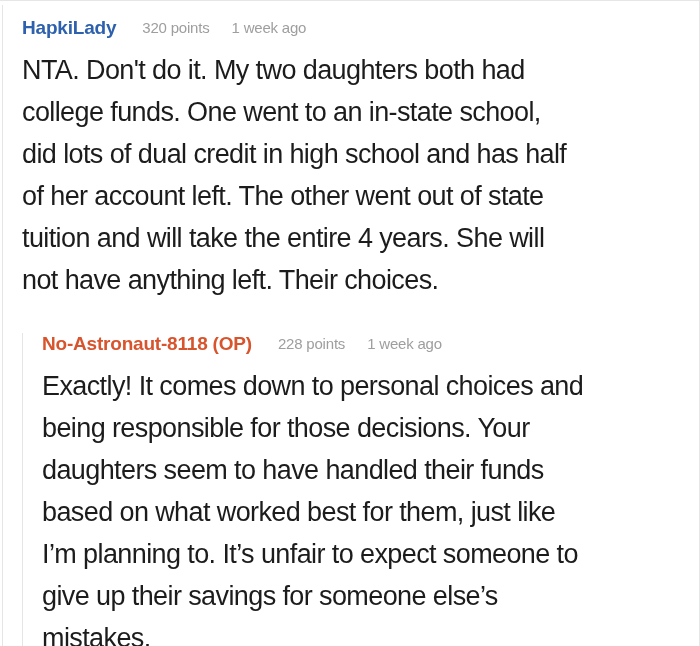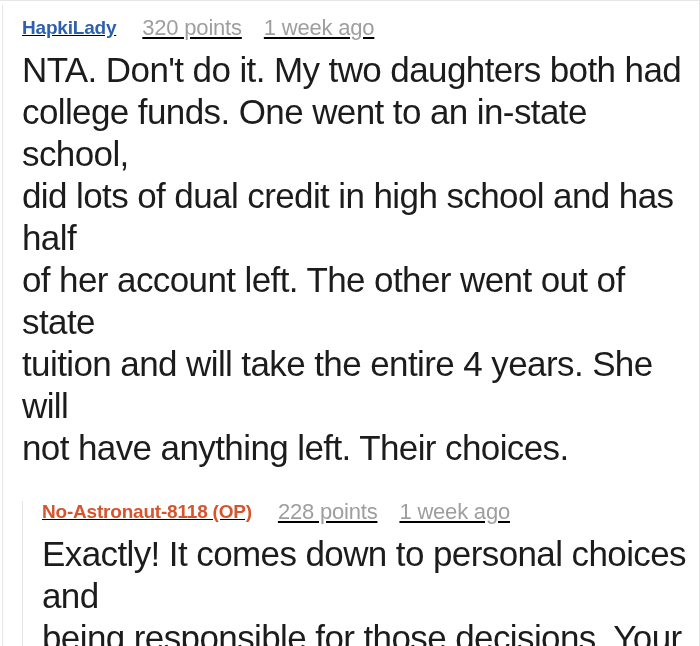--- a/index.html
+++ b/index.html
@@ -41,41 +41,40 @@
     top: 4px;
     bottom: 18px;
     width: 1px;
     background: var(--thread-line, #e5e5e5);
   }
   .c-header {
     display: flex;
     align-items: flex-end;
     line-height: 26px;
     padding-top: 2px;
-    text-decoration: underline;
   }
   .username {
     font-size: 19px;
     font-weight: bold;
     letter-spacing: -0.2px;
     text-decoration: none;
     margin-right: 26px;
     cursor: pointer;
   }
   .username.blue   { color: var(--username-blue, #2e61ad); }
   .username.orange { color: var(--username-op-orange, #d8542d); }
   .meta {
-    font-size: 22px;
+    font-size: 15px;
     letter-spacing: -0.2px;
     color: var(--meta-gray, #9e9e9e);
     margin-right: 22px;
   }
   .body {
     margin: 8px 0 0 0;
-    font-size: 35px;
+    font-size: 27px;
     line-height: 42px;
     letter-spacing: -0.6px;
     color: var(--body-text, #1c1c1c);
     white-space: pre-line;
   }
 </style>
 </head>
 <body>
 
 <div class="card">

